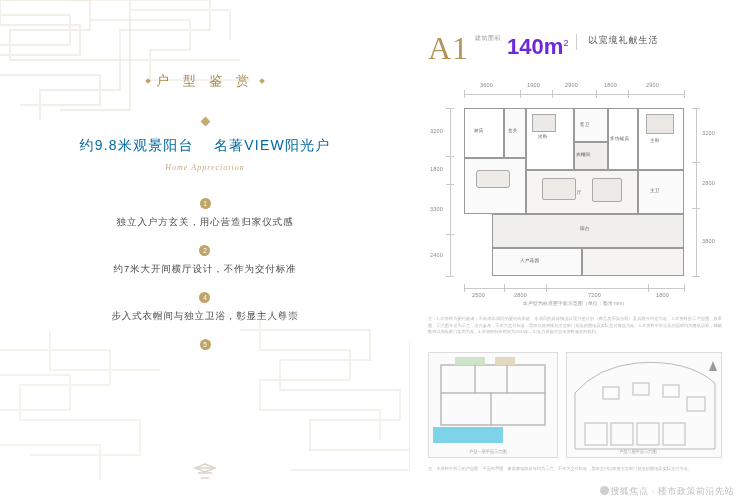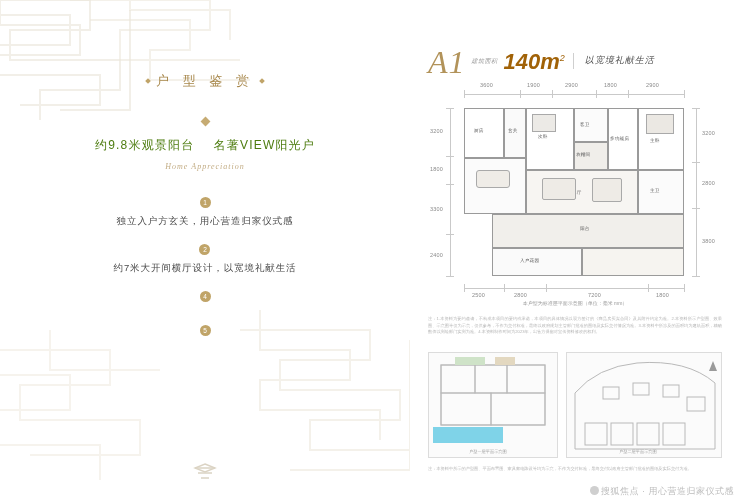--- a/index.html
+++ b/index.html
@@ -49,22 +49,22 @@
     display:inline-block;
   }
   .title-zh{font-size:13px;letter-spacing:5px;color:#a8884c;}
 
   .mid-diamond{
     margin-top:28px;
     width:7px;height:7px;background:#c6ab73;transform:rotate(45deg);
   }
   .headline{
     margin-top:12px;
-    font-size:12px;
-    color:#4d7c0f;
+    font-size:14px;
+    color:#0369a1;
     letter-spacing:1.2px;
   }
   .headline .sp{display:inline-block;width:10px;}
   .sub-en{
     margin-top:8px;
     font-size:8px;color:#c3ad85;
     font-family:"Liberation Serif", serif;
     font-style:italic;
     letter-spacing:1px;
   }
@@ -99,35 +99,35 @@
   
   .right{
     position:relative;
     width:330px;height:502px;
     flex:0 0 330px;
     background:#ffffff;
     overflow:hidden;
   }
 
   .rp-head{
-    position:absolute;left:18px;top:48px;
-    display:flex;align-items:center;gap:6px;font-style:italic;
+    position:absolute;left:18px;top:34px;
+    display:flex;align-items:flex-start;gap:6px;
   }
   .a1{
     font-family:"Liberation Serif", serif;
     font-size:32px;color:#b2935a;
     line-height:.9;
     letter-spacing:1px;
   }
   .head-small{
     font-size:6px;color:#9b9b9b;letter-spacing:.5px;
     margin-bottom:2px;
   }
   .area{
-    font-size:22px;color:#a16207;font-weight:bold;letter-spacing:0;
+    font-size:22px;color:#6d28d9;font-weight:bold;letter-spacing:0;
   }
   .area sup{font-size:9px;font-weight:normal;vertical-align:super;}
   .rooms{
     font-size:9px;color:#4a4a4a;letter-spacing:1px;margin-bottom:3px;
   }
   .divider-v{
     width:1px;height:16px;background:#cfcfcf;margin:0 5px 3px 2px;
   }
 
   
@@ -282,24 +282,25 @@
 
       <div class="sub-en">Home Appreciation</div>
 
       <div class="features">
         <div class="feature">
           <div class="num">1</div>
           <div class="feature-text">独立入户方玄关，用心营造归家仪式感</div>
         </div>
         <div class="feature">
           <div class="num">2</div>
-          <div class="feature-text">约7米大开间横厅设计，以宽境礼献生活</div>
+          <div class="feature-text">约7米大开间横厅设计，不作为交付标准</div>
         </div>
         <div class="feature">
           <div class="num">4</div>
+          <div class="feature-text">步入式衣帽间与独立卫浴，彰显主人尊崇</div>
         </div>
         <div class="feature">
           <div class="num">5</div>
         </div>
       </div>
     </div>
 
     <div class="left-logo">
       <svg width="26" height="22" viewBox="0 0 26 22">
         <g fill="none" stroke="#b8a98a" stroke-width="1.4">
@@ -457,16 +458,16 @@
           </g>
           <path d="M146 8 l4 10 h-8 Z" fill="#9a9a9a"></path>
         </svg>
         <div class="thumb-cap" style="left:52px;">户型二层平面示意图</div>
       </div>
     </div>
 
     <div class="note-bottom">注：本资料中所示的户型图、平面布置图、家具家电陈设等均为示意，不作为交付标准，最终交付以政府主管部门批准的图纸及实际交付为准。</div>
 
     <div class="watermark">
-      <span class="wm-logo"></span><span>搜狐焦点 · 用心营造归家仪式感</span>
+      <span class="wm-logo"></span><span>搜狐焦点 · 楼市政策前沿先站</span>
     </div>
   </div>
 </div>
 
 </body></html>

